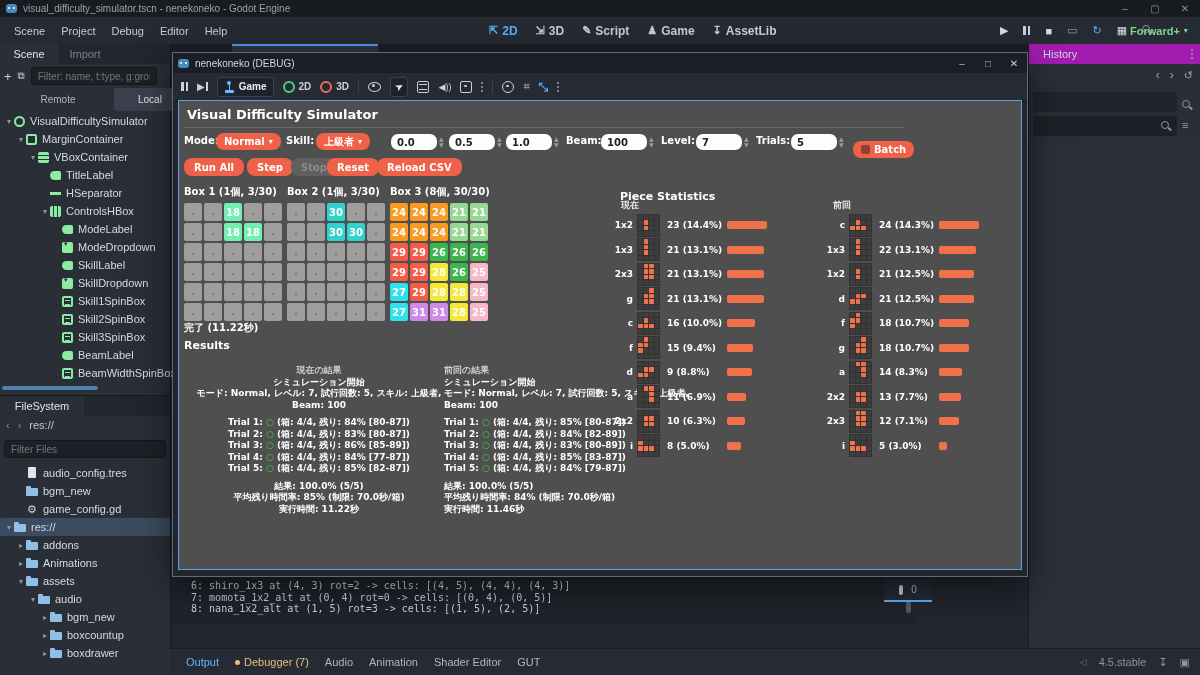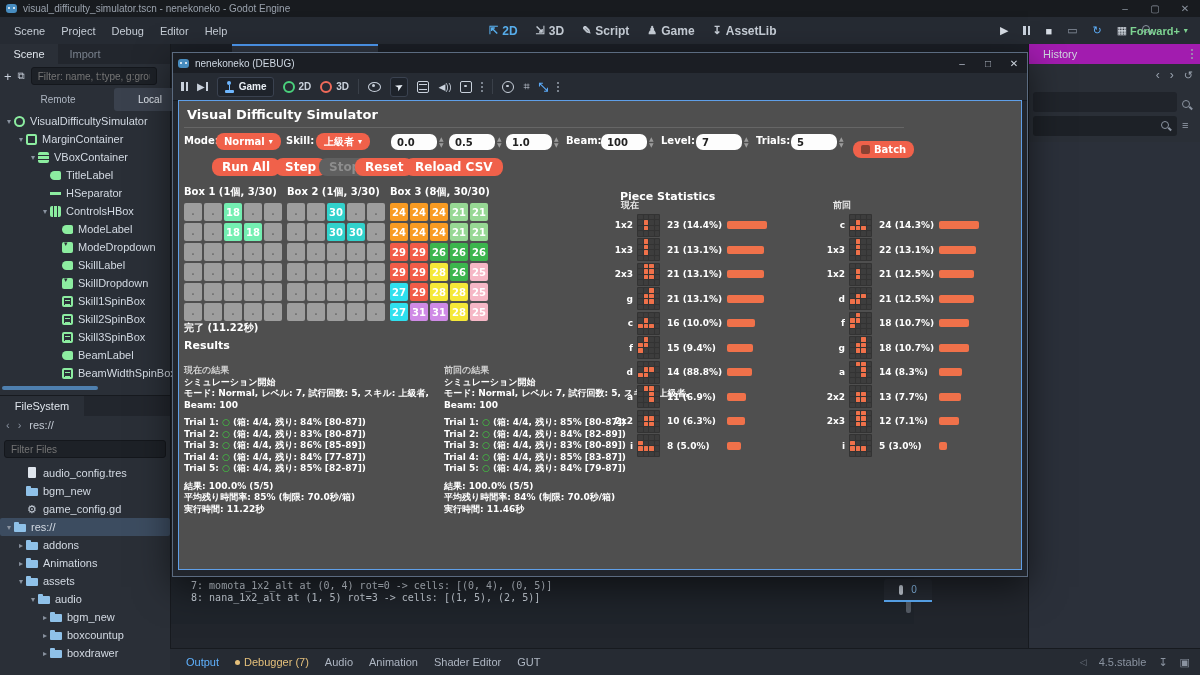--- a/index.html
+++ b/index.html
@@ -85,22 +85,22 @@
   
   .viewport{position:absolute;left:5px;top:47px;right:5px;bottom:6px;background:#4f4f4f;
             border:1px solid #5f9fe8;overflow:hidden;}
   .game, .game *{font-family:"DejaVu Sans",sans-serif;}
   .glabel{font-size:10px;font-weight:bold;color:#fff;}
   .gchip{height:17px;border-radius:8px;background:#f0614a;color:#fff;font-size:10px;font-weight:bold;
          display:inline-flex;align-items:center;gap:4px;padding:0 8px;box-sizing:border-box;}
   .gspin{height:16px;border-radius:7px;background:#fdfdfd;color:#222;font-size:10px;font-weight:bold;
          display:inline-flex;align-items:center;padding:0 6px;box-sizing:border-box;width:46px;}
   .spinarr{display:inline-flex;flex-direction:column;line-height:6px;font-size:6px;color:#9c9c9c;margin-left:2px;}
-  .gbtn{height:18px;border-radius:8px;background:#f0614a;color:#fff;font-size:12px;font-weight:bold;
-        display:inline-flex;align-items:center;padding:0 10px;margin-left:28px;}
+  .gbtn{height:18px;border-radius:8px;background:#f0614a;color:#fff;font-size:10px;font-weight:bold;
+        display:inline-flex;align-items:center;padding:0 10px;}
   .gbtn.disabled{background:#606060;color:#8d8d8d;}
   .boxtitle{font-size:10px;font-weight:bold;color:#fff;margin-bottom:4px;white-space:nowrap;}
   .bgrid{display:grid;grid-template-columns:repeat(5,18px);grid-auto-rows:18px;gap:2px;}
   .bcell{border-radius:2px;background:#9e9e9e;color:#6f6f6f;font-size:9px;font-weight:bold;
          display:flex;align-items:center;justify-content:center;}
   .bcell.filled{color:#fff;font-size:10px;}
   .rescol{font-size:9px;font-weight:bold;color:#fff;line-height:11.5px;}
   .rescol .hdr{color:#cfcfcf;}
   .mark{color:#3fd43f;}
   .statrow{display:flex;align-items:center;height:24.5px;}
@@ -356,20 +356,21 @@
     <div class="abs" style="left:153px;top:52px;"><span class="mag"></span></div>
     <div class="abs row" style="left:4px;top:72px;width:144px;height:20px;background:#1d2127;border-radius:3px;justify-content:flex-end;padding-right:6px;box-sizing:border-box;">
       <span class="mag"></span>
     </div>
     <div class="abs" style="left:153px;top:75px;color:#9aa3af;font-size:11px;">≡</div>
     <div class="abs" style="left:0;top:98px;width:172px;height:506px;background:#2b303a;"></div>
   </div>
 
   <div class="abs" style="left:171px;top:577px;width:743px;height:47px;background:#1f242b;">
     <div id="output-lines" style="padding:3px 0 0 8px;">
+        <div class="mono-line">  6: shiro_1x3 at (4, 3) rot=2 -&gt; cells: [(4, 5), (4, 4), (4, 3)]</div>
         <div class="mono-line">  7: momota_1x2_alt at (0, 4) rot=0 -&gt; cells: [(0, 4), (0, 5)]</div>
         <div class="mono-line">  8: nana_1x2_alt at (1, 5) rot=3 -&gt; cells: [(1, 5), (2, 5)]</div>
       </div>
     <div class="abs" style="right:3px;top:4px;width:5px;height:32px;background:#555c66;border-radius:2px;"></div>
   </div>
   <div class="abs row" style="left:884px;top:579px;width:48px;height:23px;background:#262b33;border-bottom:2px solid #5fb2ff;border-radius:3px 3px 0 0;justify-content:center;gap:8px;box-sizing:border-box;">
     <span style="width:4px;height:10px;background:#c9d1dc;border-radius:2px;"></span>
     <span style="color:#8fc5f5;font-size:10px;">0</span>
   </div>
 
@@ -635,21 +636,21 @@
               <div class="bcell filled" style="background: rgb(245, 232, 56);">28</div>
               <div class="bcell filled" style="background: rgb(246, 183, 198);">25</div>
             </div>
           </div>
         </div>
 
       <div class="abs" style="left:5px;top:220px;font-size:10px;font-weight:bold;color:#fff;">完了 (11.22秒)</div>
       <div class="abs" style="left:5px;top:238px;font-size:11px;font-weight:bold;color:#fff;">Results</div>
 
       <div id="results-cols">
-          <div class="abs rescol" style="left: 5px; top: 264px; width: 252px;">
+          <div class="abs rescol" style="left: 14px; top: 264px; width: 252px; text-align: center;">
             <div class="hdr">現在の結果</div>
             <div>シミュレーション開始</div>
             <div>モード: Normal, レベル: 7, 試行回数: 5, スキル: 上級者, Beam: 100</div>
             <div style="height: 6px;"></div>
             <div><span>Trial 1: </span><span class="mark">○</span><span> (箱: 4/4, 残り: 84% [80-87])</span></div>
             <div><span>Trial 2: </span><span class="mark">○</span><span> (箱: 4/4, 残り: 83% [80-87])</span></div>
             <div><span>Trial 3: </span><span class="mark">○</span><span> (箱: 4/4, 残り: 86% [85-89])</span></div>
             <div><span>Trial 4: </span><span class="mark">○</span><span> (箱: 4/4, 残り: 84% [77-87])</span></div>
             <div><span>Trial 5: </span><span class="mark">○</span><span> (箱: 4/4, 残り: 85% [82-87])</span></div>
             <div style="height: 6px;"></div>
@@ -829,21 +830,21 @@
                 <i></i>
                 <i class="on"></i>
                 <i class="on"></i>
                 <i></i>
                 <i></i>
                 <i></i>
                 <i></i>
                 <i></i>
                 <i></i>
               </span>
-              <span class="statval">14 (88.8%)</span>
+              <span class="statval">9 (8.8%)</span>
               <span class="statbar" style="width: 24.64px; background: rgb(240, 113, 74);"></span>
             </div>
             <div class="statrow">
               <span class="statlbl">a</span>
               <span class="minigrid">
                 <i></i>
                 <i class="on"></i>
                 <i class="on"></i>
                 <i></i>
                 <i></i>

